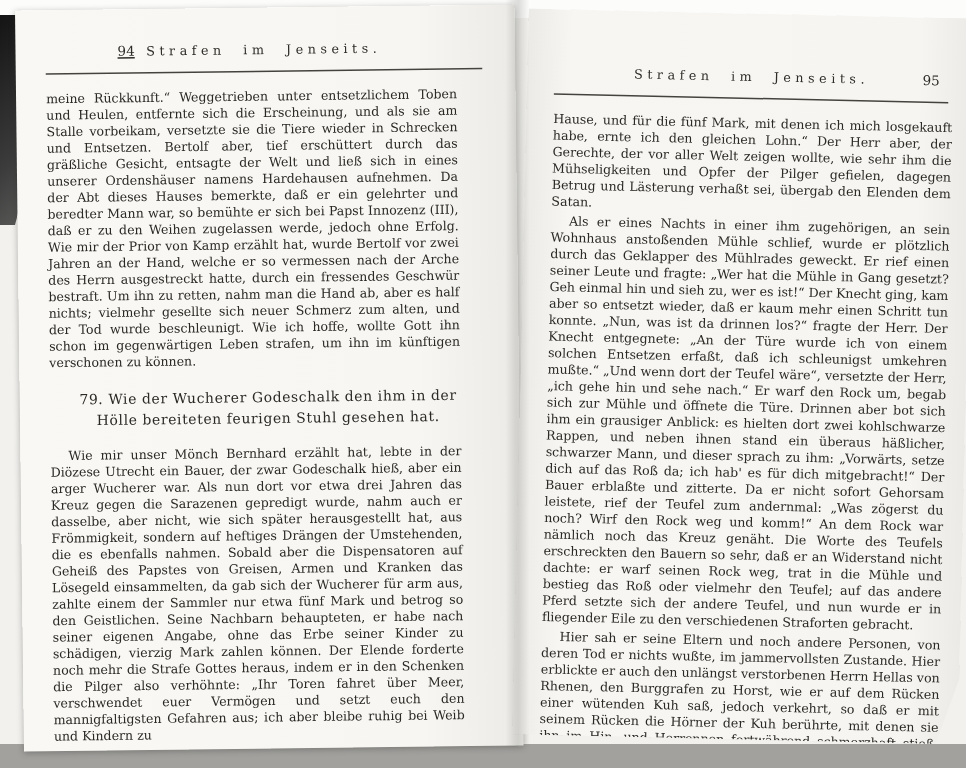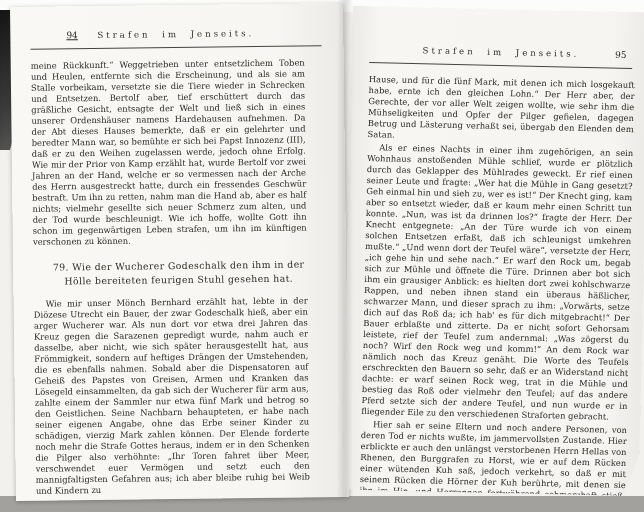--- a/index.html
+++ b/index.html
@@ -50,21 +50,21 @@
   .page-left .page-inner{padding:24px 22px 0 20px;}
   .page-right .page-inner{padding:38px 16px 0 18px;}
 
   .page-head{position:relative;height:14px;font-size:9px;}
   .running-head{
     display:block;text-align:center;
     letter-spacing:3px;word-spacing:6px;
     font-size:8.5px;color:#2e2c27;
   }
   .pagenum{position:absolute;top:0;font-size:9px;color:#2e2c27;}
-  .pagenum-left{left:36px;text-decoration:underline;}
+  .pagenum-left{left:48px;text-decoration:underline;}
   .pagenum-right{right:6px;}
   .head-rule{height:1px;background:#45433e;margin-top:4px;}
 
   .body-text{
     margin:0;
     font-size:8.4px;line-height:11px;
     text-align:justify;
     color:#2b2924;
   }
   .page-left .body-text{width:274px;}

